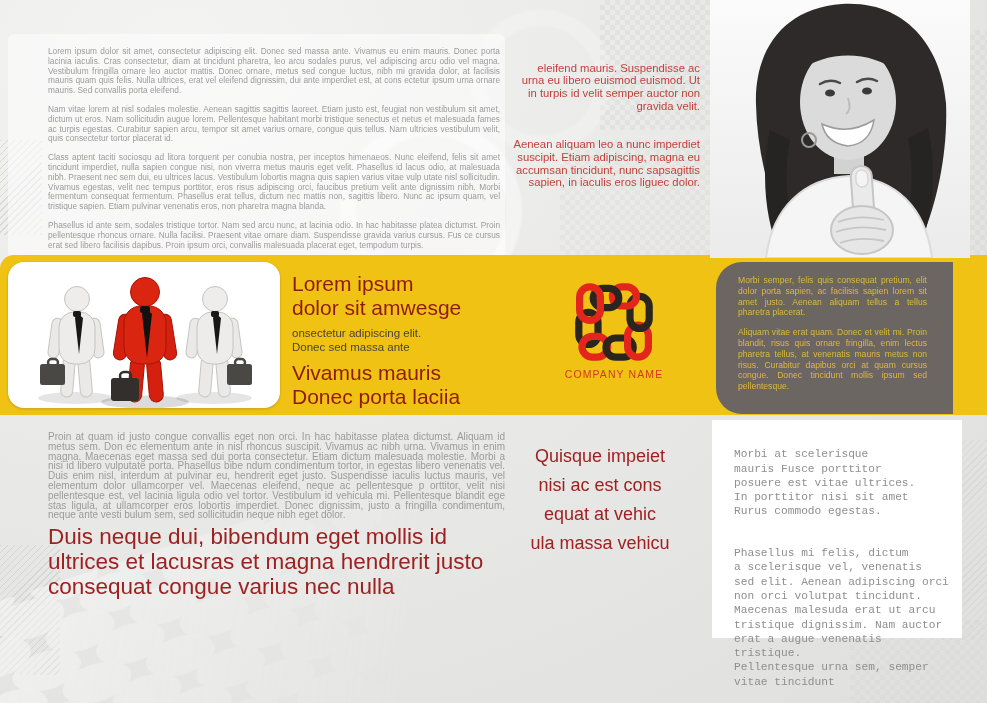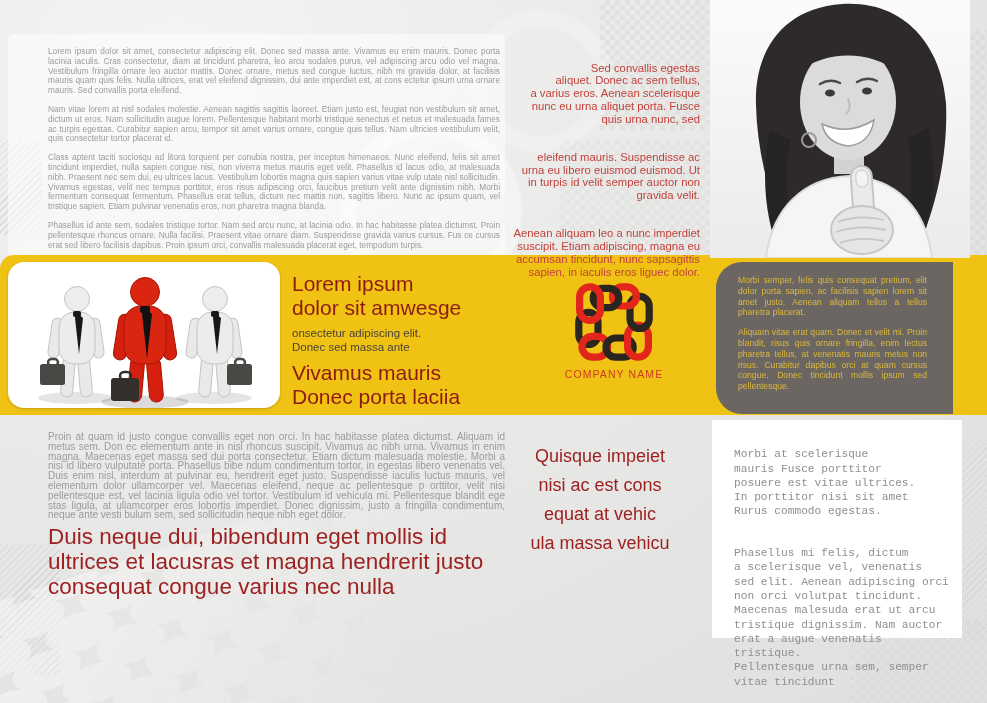--- a/index.html
+++ b/index.html
@@ -112,25 +112,20 @@
 
   <div class="card-topleft"></div>
   <div class="topleft-text">
     <p>Lorem ipsum dolor sit amet, consectetur adipiscing elit. Donec sed massa ante. Vivamus eu enim mauris. Donec porta lacinia iaculis. Cras consectetur, diam at tincidunt pharetra, leo arcu sodales purus, vel adipiscing arcu odio vel magna. Vestibulum fringilla ornare leo auctor mattis. Donec ornare, metus sed congue luctus, nibh mi gravida dolor, at facilisis mauris quam quis felis. Nulla ultrices, erat vel eleifend dignissim, dui ante imperdiet est, at cons ectetur ipsum urna ornare mauris. Sed convallis porta eleifend.</p>
     <p>Nam vitae lorem at nisl sodales molestie. Aenean sagittis sagittis laoreet. Etiam justo est, feugiat non vestibulum sit amet, dictum ut eros. Nam sollicitudin augue lorem. Pellentesque habitant morbi tristique senectus et netus et malesuada fames ac turpis egestas. Curabitur sapien arcu, tempor sit amet varius ornare, congue quis tellus. Nam ultricies vestibulum velit, quis consectetur tortor placerat id.</p>
     <p>Class aptent taciti sociosqu ad litora torquent per conubia nostra, per inceptos himenaeos. Nunc eleifend, felis sit amet tincidunt imperdiet, nulla sapien congue nisi, non viverra metus mauris eget velit. Phasellus id lacus odio, at malesuada nibh. Praesent nec sem dui, eu ultrices lacus. Vestibulum lobortis magna quis sapien varius vitae vulp utate nisl sollicitudin. Vivamus egestas, velit nec tempus porttitor, eros risus adipiscing orci, faucibus pretium velit ante dignissim nibh. Morbi fermentum consequat fermentum. Phasellus erat tellus, dictum nec mattis non, sagittis libero. Nunc ac ipsum quam, vel tristique sapien. Etiam pulvinar venenatis eros, non pharetra magna blanda.</p>
     <p>Phasellus id ante sem, sodales tristique tortor. Nam sed arcu nunc, at lacinia odio. In hac habitasse platea dictumst. Proin pellentesque rhoncus ornare. Nulla facilisi. Praesent vitae ornare diam. Suspendisse gravida varius cursus. Fus ce cursus erat sed libero facilisis dapibus. Proin ipsum orci, convallis malesuada placerat eget, tempodum turpis.</p>
   </div>
 
   <div class="red-col">
-    <p>Sed convallis egestas
-aliquet. Donec ac sem tellus,
-a varius eros. Aenean scelerisque
-nunc eu urna aliquet porta. Fusce
-quis urna nunc, sed</p>
     <p>eleifend mauris. Suspendisse ac
 urna eu libero euismod euismod. Ut
 in turpis id velit semper auctor non
 gravida velit.</p>
     <p>Aenean aliquam leo a nunc imperdiet
 suscipit. Etiam adipiscing, magna eu
 accumsan tincidunt, nunc sapsagittis
 sapien, in iaculis eros liguec dolor.</p>
   </div>
 

